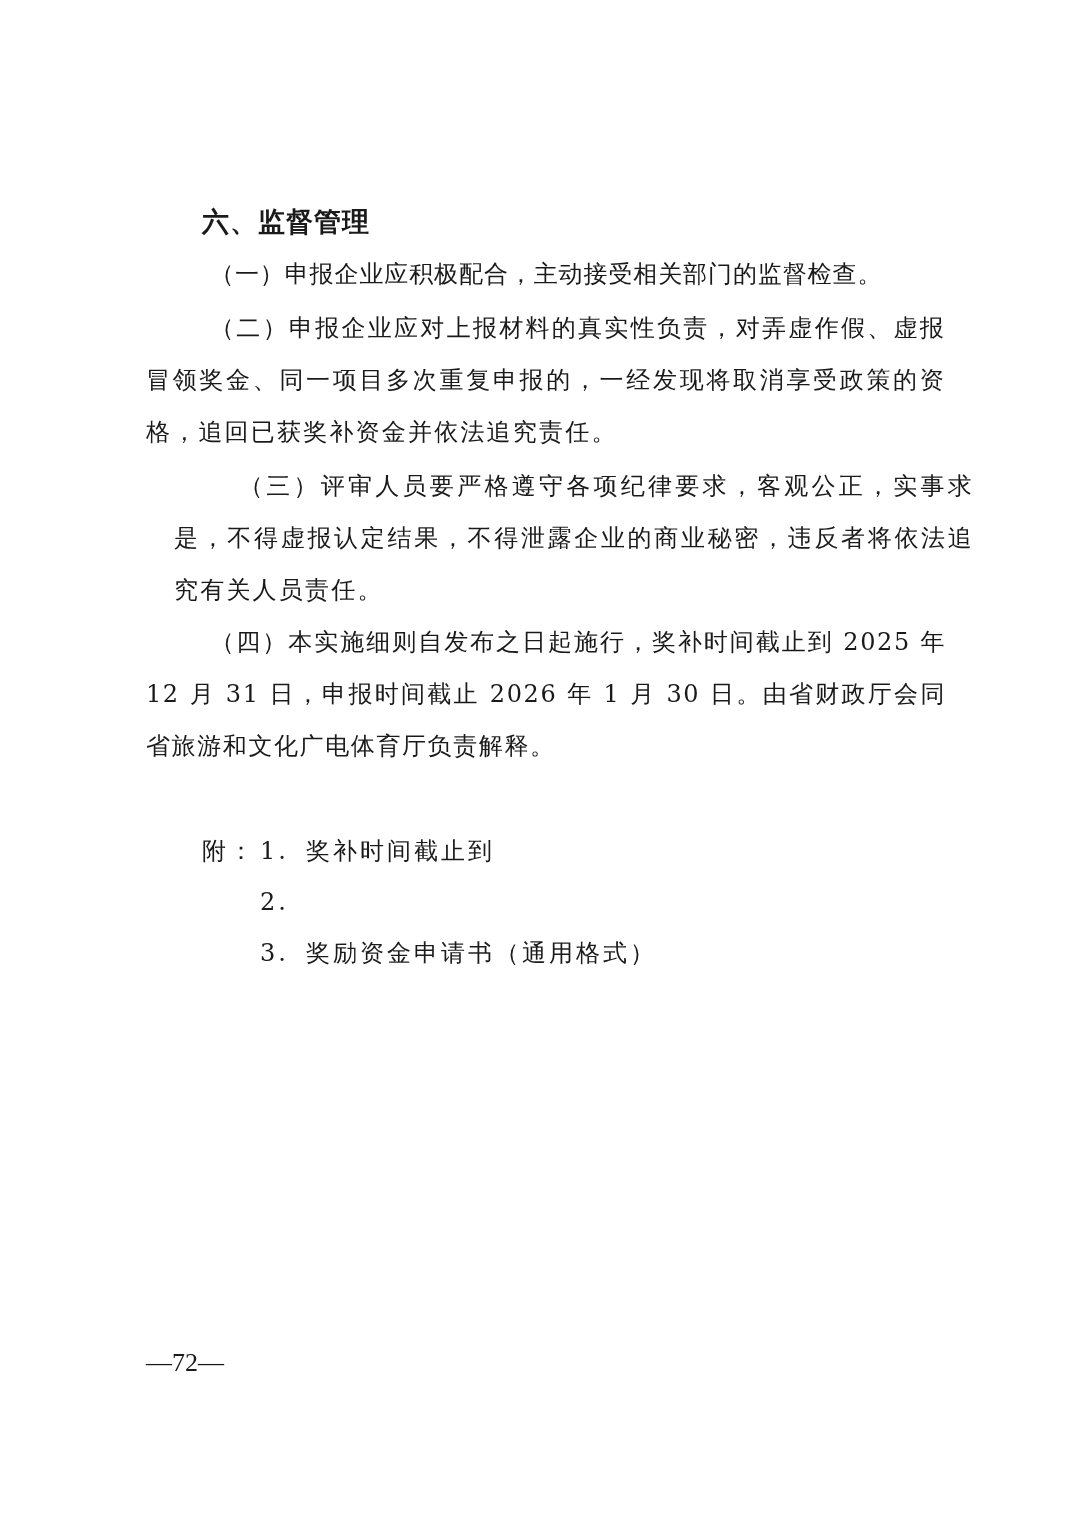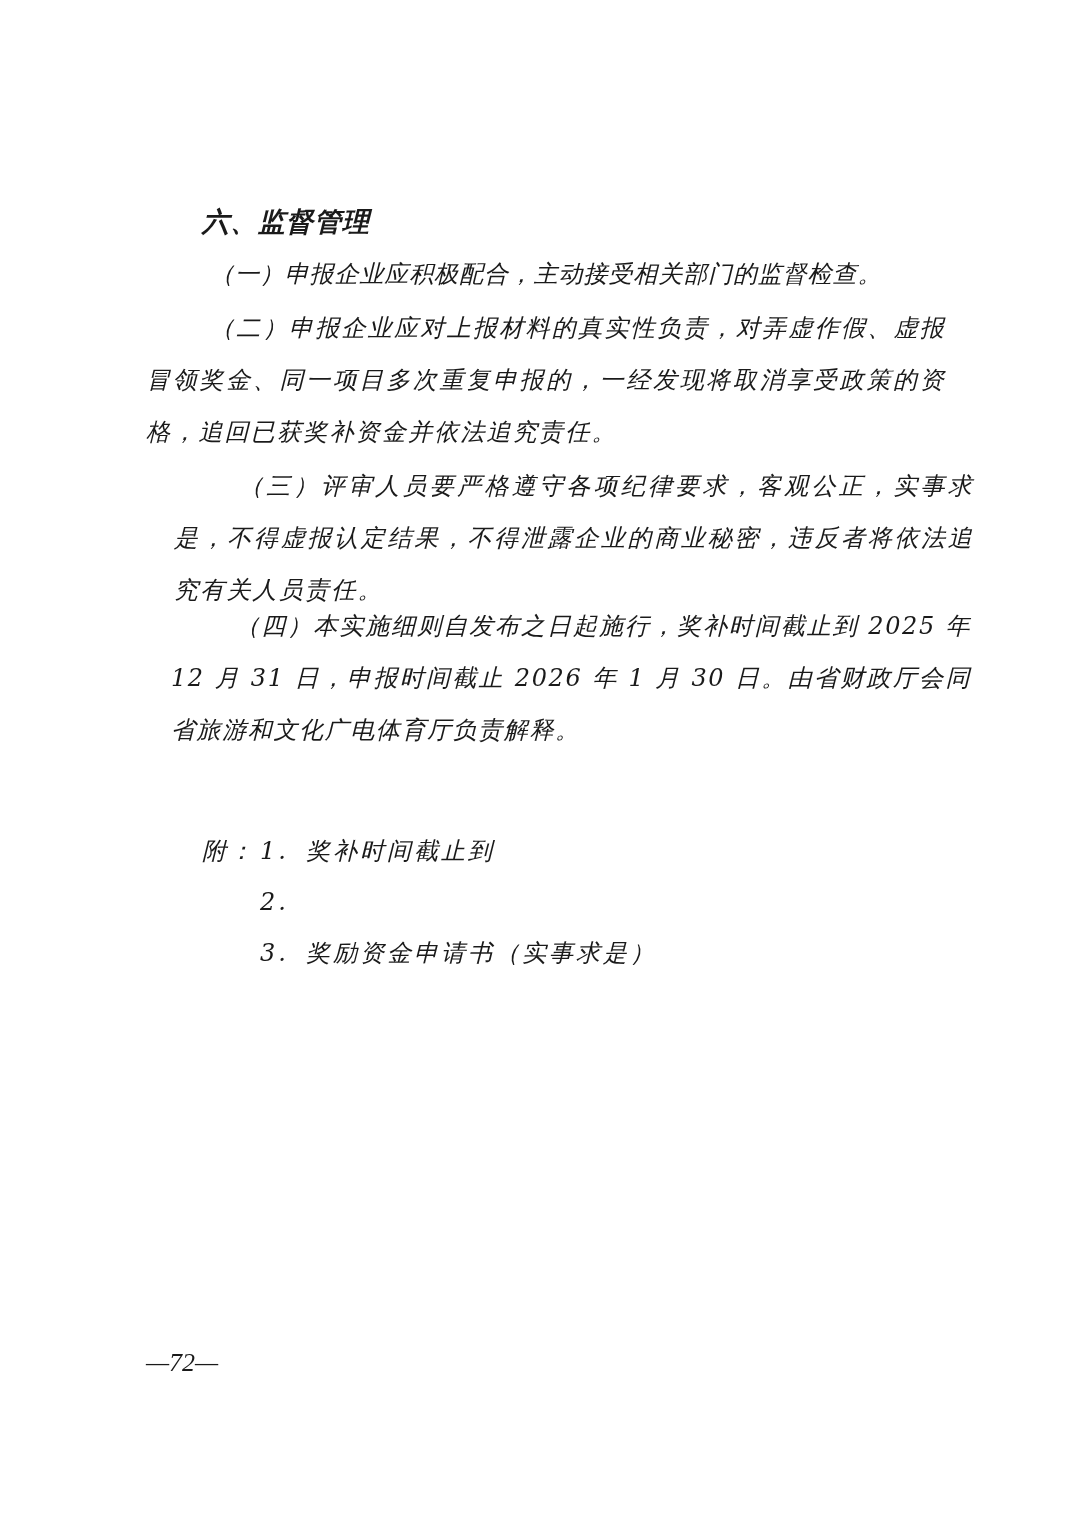--- a/index.html
+++ b/index.html
@@ -13,21 +13,20 @@
       position: relative;
       overflow: hidden;
       color: #1a1a1a;
       font-family: "DejaVu Serif", "Liberation Serif", serif;
     }
     .page {
       position: absolute;
       left: 0; top: 0;
       width: 860px;
       height: 1527px;
-      font-style: italic;
     }
     .heading {
       position: absolute;
       left: 202px;
       top: 200px;
       font-family: "DejaVu Sans", "Liberation Sans", sans-serif;
       font-weight: bold;
       font-size: 27px;
       letter-spacing: 1px;
       line-height: 44px;
@@ -44,21 +43,21 @@
       letter-spacing: 2.2px;
       margin: 0;
     }
     .para .indent {
       display: inline-block;
       width: 64px;
     }
     .p1 { top: 248px; letter-spacing: 0.9px; }
     .p2 { top: 302px; }
     .p3 { top: 460px; margin-left: 28px; }
-    .p4 { top: 600px; letter-spacing: 1.6px; margin-left: 25px; }
+    .p4 { top: 616px; letter-spacing: 1.6px; }
 
     .attachments {
       position: absolute;
       left: 202px;
       top: 826px;
       font-size: 24px;
       line-height: 51px;
       letter-spacing: 3px;
     }
     .att-row { display: flex; height: 51px; }
@@ -97,19 +96,19 @@
       <span class="att-num">1.</span>
       <span>奖补时间截止到</span>
     </div>
     <div class="att-row">
       <span class="att-blank"></span>
       <span class="att-num">2.</span>
     </div>
     <div class="att-row">
       <span class="att-blank"></span>
       <span class="att-num">3.</span>
-      <span>奖励资金申请书（实事求是）</span>
+      <span>奖励资金申请书（通用格式）</span>
     </div>
   </div>
 
   <div class="page-number">—72—</div>
 
 </div>
 
 </body></html>

